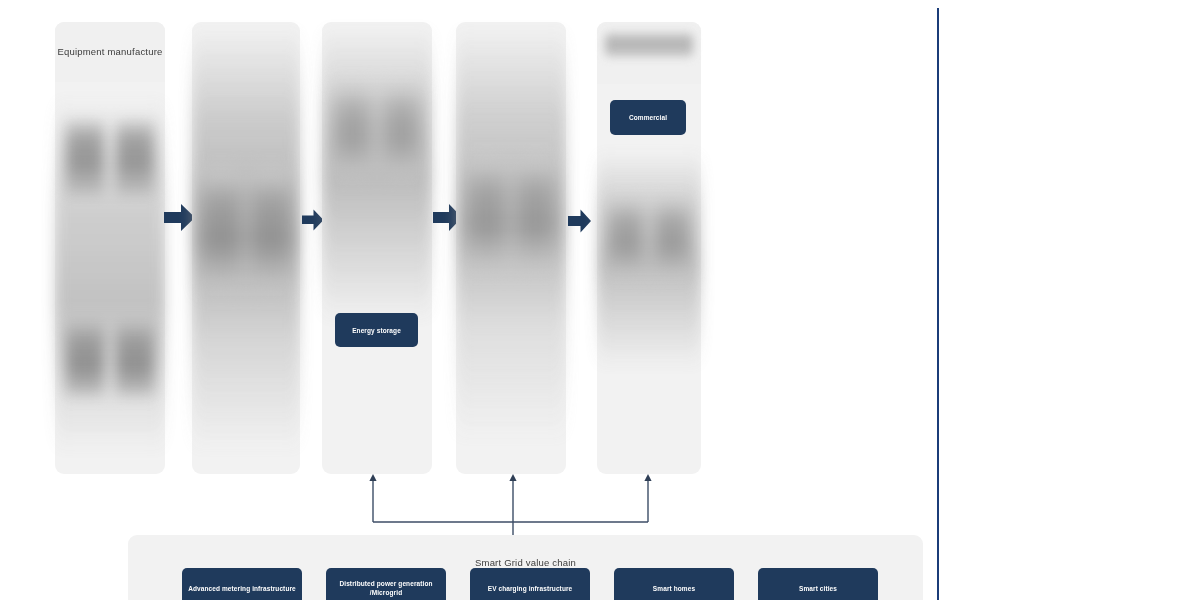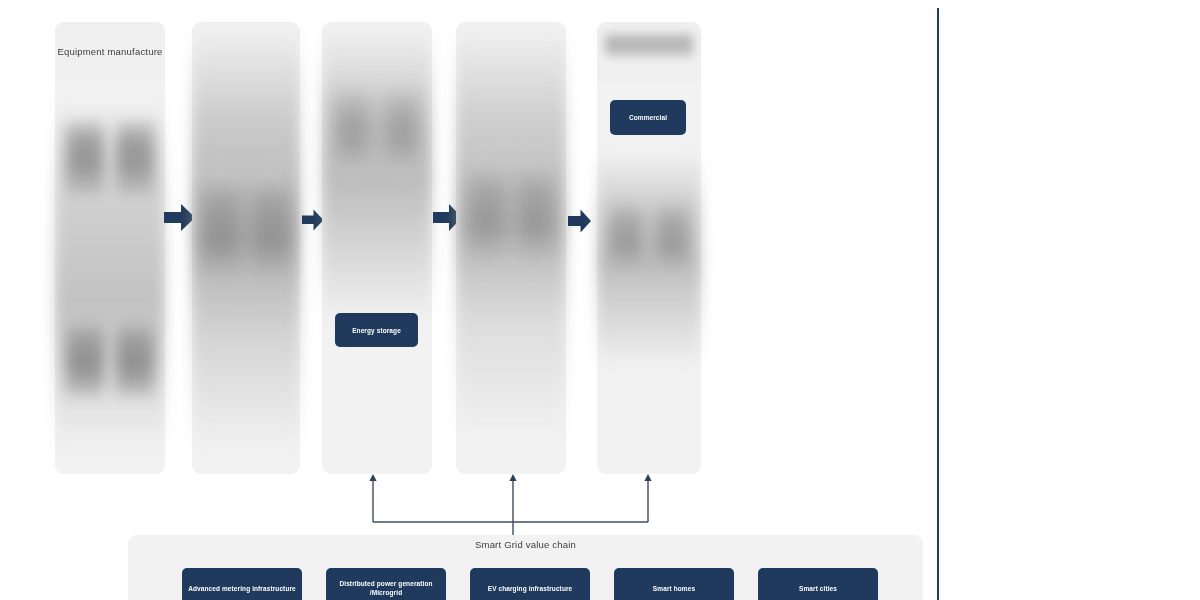--- a/index.html
+++ b/index.html
@@ -109,21 +109,21 @@
     left: 128px;
     top: 535px;
     width: 795px;
     height: 80px;
     background: #f2f2f2;
     border-radius: 9px 9px 0 0;
   }
   #bottom-title {
     position: absolute;
     left: 0;
-    top: 4px;
+    top: 22px;
     width: 795px;
     text-align: center;
     font-size: 9.5px;
     color: #3c3c3c;
     letter-spacing: .2px;
   }
 
   
   #connectors {
     position: absolute;

